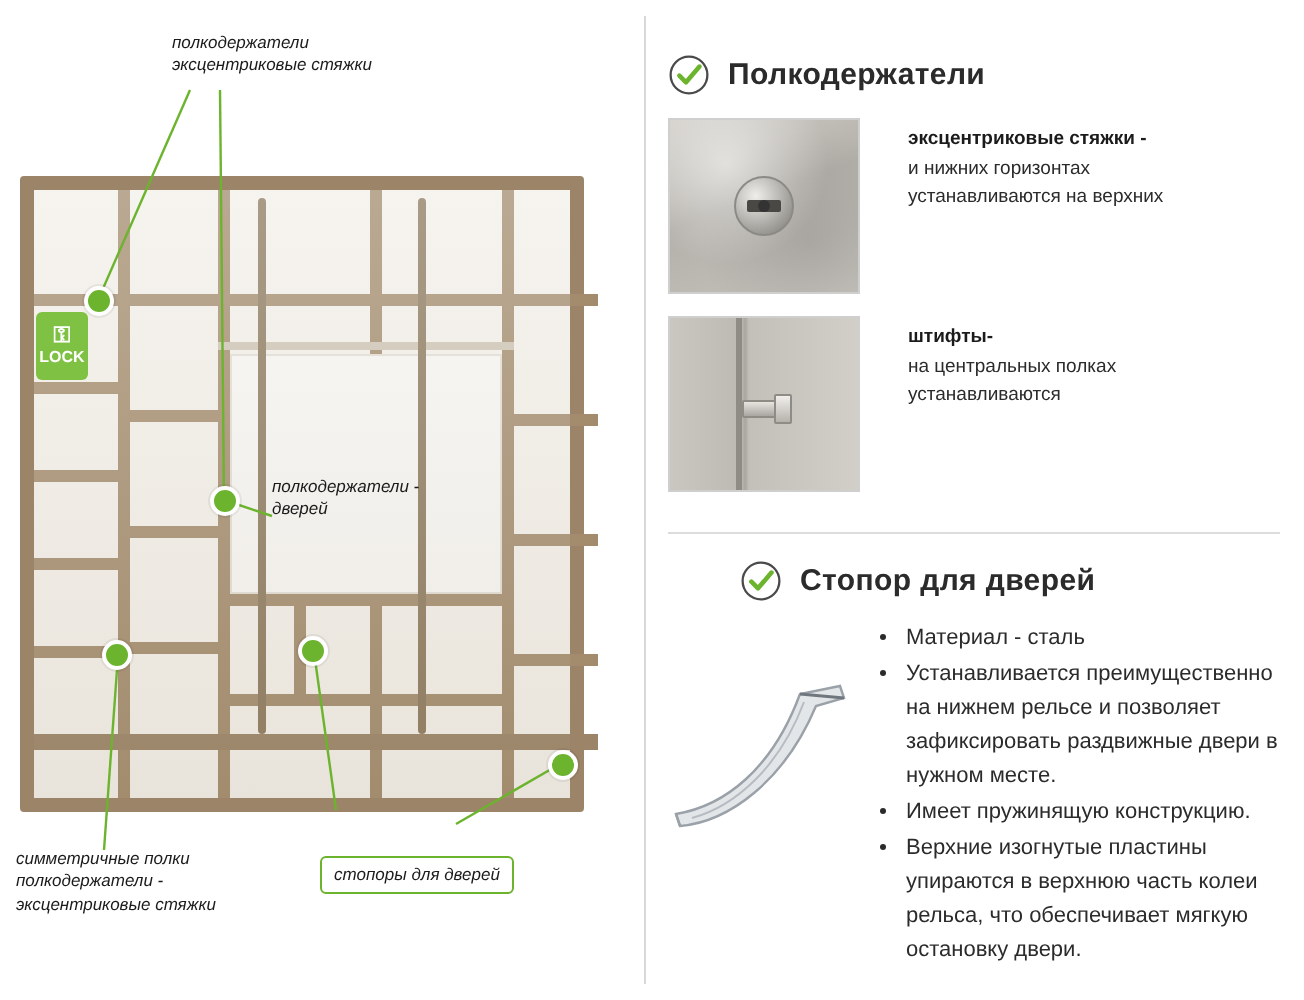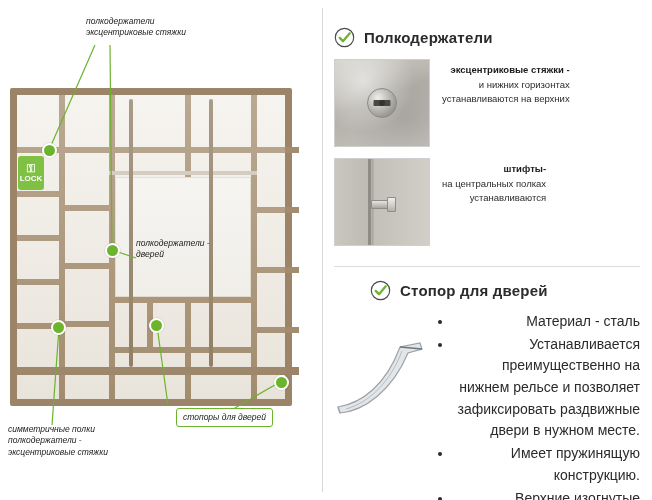--- a/index.html
+++ b/index.html
@@ -87,21 +87,21 @@
   .section-head {
     display: flex; align-items: center; gap: 9px;
     padding: 0 12px;
   }
   .check-icon { width: 21px; height: 21px; flex: 0 0 21px; }
   .section-title {
     font-size: 15px; font-weight: bold; color: #2b2b2b; letter-spacing: .2px;
   }
   .rule { height: 1px; background: #dcdcdc; margin: 10px 12px 0 12px; }
 
-  .row { display: flex; gap: 12px; padding: 11px 12px 0 12px; align-items: flex-start; text-align: right; }
+  .row { display: flex; gap: 24px; padding: 11px 12px 0 12px; align-items: flex-start; }
   .thumb {
     width: 96px; height: 88px; flex: 0 0 96px;
     border: 1px solid #cfcfcf;
     position: relative; overflow: hidden;
     background: #b9b6b1;
   }
   .thumb.concrete {
     background:
       radial-gradient(circle at 30% 25%, rgba(255,255,255,.55), rgba(255,255,255,0) 55%),
       radial-gradient(circle at 75% 70%, rgba(0,0,0,.10), rgba(0,0,0,0) 60%),
@@ -142,21 +142,21 @@
   }
 
   .cap-block { padding-top: 4px; }
   .cap-strong { font-size: 9.5px; font-weight: bold; color: #1b1b1b; line-height: 1.55; }
   .cap-line { font-size: 9.5px; color: #2b2b2b; line-height: 1.55; }
 
   
   .stopper-row { display: flex; gap: 10px; padding: 10px 12px 0 12px; }
   .stopper-art { width: 96px; flex: 0 0 96px; padding-top: 22px; }
   .bullets { margin: 0; padding-left: 13px; }
-  .bullets li { font-size: 14px; line-height: 1.55; color: #2b2b2b; margin-bottom: 1px; text-align: right; }
+  .bullets li { font-size: 11px; line-height: 1.55; color: #2b2b2b; margin-bottom: 1px; }
   .bullets li::marker { color: #2b2b2b; }
 </style>
 </head>
 <body>
 
 <div class="page">
 
   <div class="v-divider"></div>
 
   <div class="left-pane">
@@ -228,21 +228,21 @@
     <div class="callout-label" style="left:86px; top:16px;">
       <div>полкодержатели</div>
       <div>эксцентриковые стяжки</div>
     </div>
 
     <div class="callout-label" style="left:136px; top:238px;">
       <div>полкодержатели -</div>
       <div>дверей</div>
     </div>
 
-    <div class="callout-box" style="left:160px; top:408px;margin-left:16px;">
+    <div class="callout-box" style="left:160px; top:428px;">
       <div>стопоры для дверей</div>
     </div>
 
     <div class="callout-label" style="left:8px; top:424px;">
       <div>симметричные полки</div>
       <div>полкодержатели -</div>
       <div>эксцентриковые стяжки</div>
     </div>
   </div>
 

